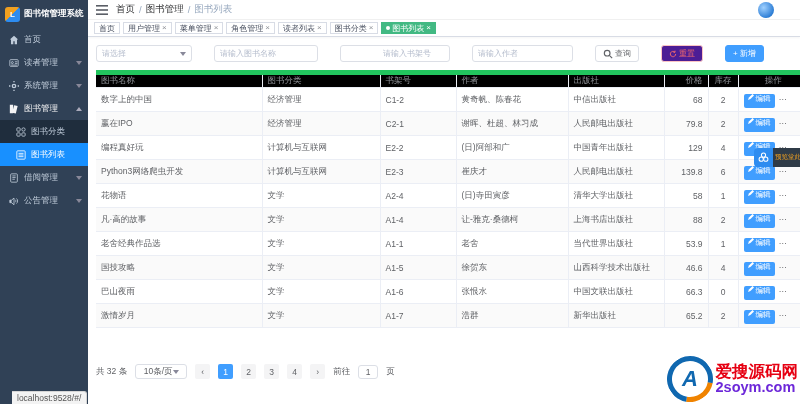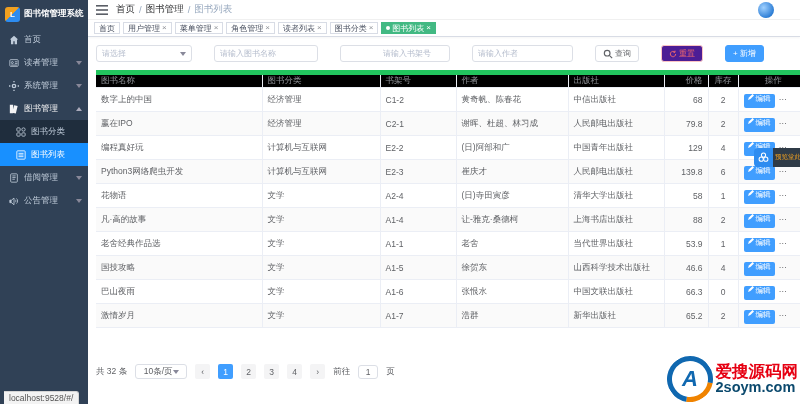--- a/index.html
+++ b/index.html
@@ -90,32 +90,32 @@
     text-align:center; font-size:8.5px; color:#606266; }
 
   
   .float-badge { position:absolute; right:0; top:148px; display:flex; align-items:center; z-index:9; }
   .fb-icon { width:19px; height:19px; background:#2d8cf0; border-radius:4px 0 0 4px;
     display:flex; align-items:center; justify-content:center; }
   .fb-label { height:19px; width:27px; background:#2f3b47; color:#f0a020; font-size:6.5px;
     display:flex; align-items:center; overflow:hidden; padding-left:2px; white-space:nowrap; }
 
   
-  .status-bar { position:absolute; left:4px; bottom:0; height:13px; background:#f3f3f3;
+  .status-bar { position:absolute; left:12px; bottom:0; height:13px; background:#f3f3f3;
     border:1px solid #d5d5d5; border-left:none; border-bottom:none; border-radius:0 3px 0 0;
     font-size:8.5px; color:#555; display:flex; align-items:center; padding:0 5px; z-index:20; }
   .watermark { position:absolute; right:2px; bottom:2px; display:flex; align-items:center; gap:3px; z-index:20; }
   .wm-logo { width:46px; height:46px; border-radius:50%; background:#fff;
     border:5px solid #1068b0; border-bottom-color:#f08300; border-left-color:#1068b0;
     transform:rotate(-35deg); display:flex; align-items:center; justify-content:center; }
   .wm-logo span { transform:rotate(35deg); font-weight:bold; font-style:italic;
     color:#1068b0; font-size:22px; }
   .wm-text { line-height:1.05; text-shadow:0 0 2px #fff,0 0 2px #fff; }
   .wm-site { color:#e60012; font-weight:bold; font-size:16.5px; }
-  .wm-domain { color:#0c4a6e; font-weight:bold; font-size:14.5px; }
+  .wm-domain { color:#6d28d9; font-weight:bold; font-size:14.5px; }
 
   .icon-s { width:10px; height:10px; }
 </style>
 </head>
 <body>
 
 <div class="app">
 
   <div class="sidebar">
     <div class="logo-row">

